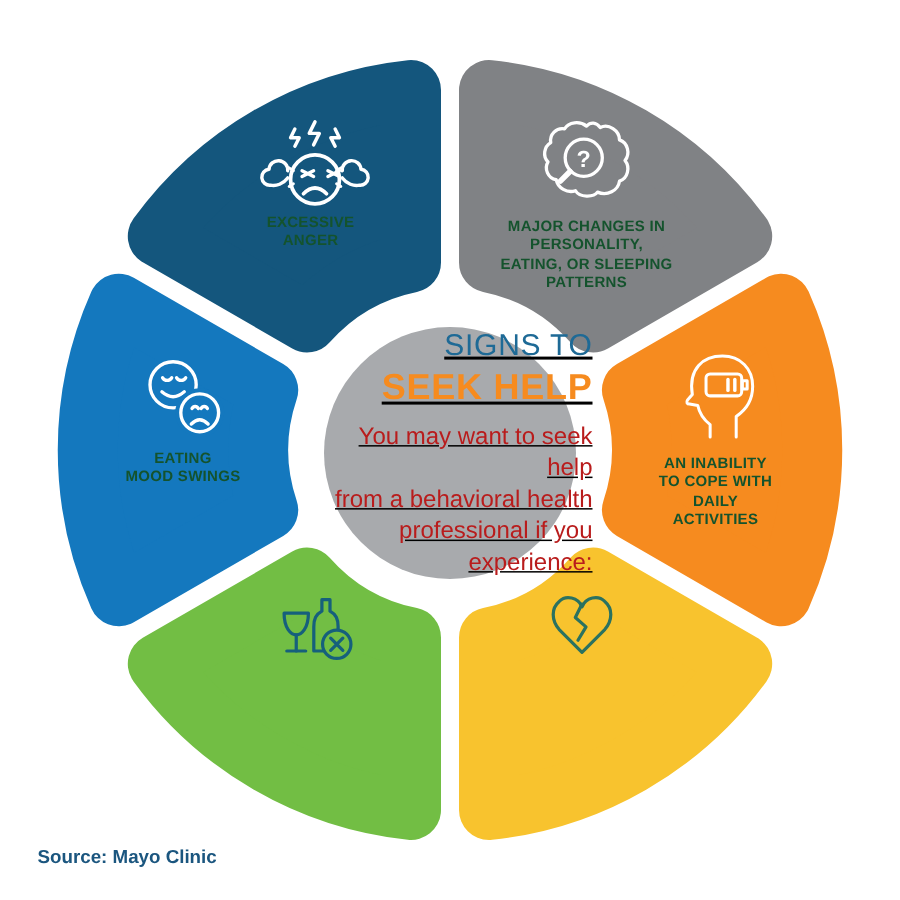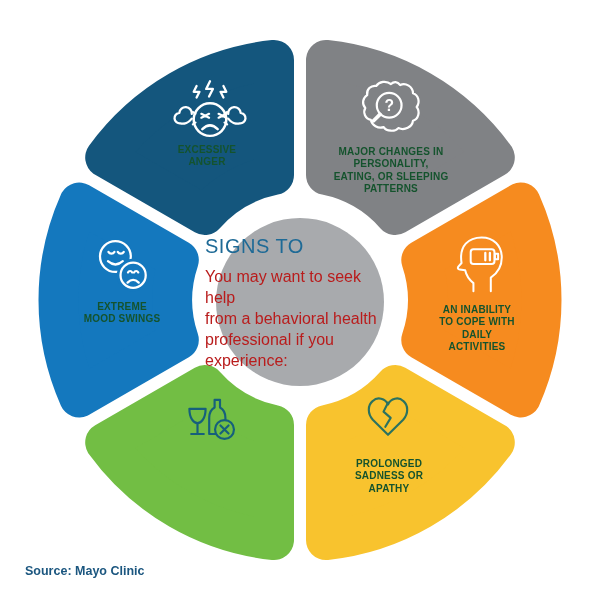--- a/index.html
+++ b/index.html
@@ -4,21 +4,21 @@
 <style>
   html,body{margin:0;padding:0;background:#ffffff;}
   body{width:600px;height:600px;overflow:hidden;
        font-family:"Liberation Sans","DejaVu Sans",sans-serif;}
   .stage{position:relative;width:600px;height:600px;background:#ffffff;}
   .wheel-svg{position:absolute;left:0;top:0;}
   .overlay{position:absolute;transform:translate(-50%,-50%);text-align:center;}
   .seg-label{color:#14532d;font-weight:bold;font-size:10px;line-height:1.24;
              letter-spacing:.2px;white-space:pre-line;}
   .center-block{position:absolute;left:300px;top:303px;transform:translate(-50%,-50%);
-                width:190px;text-align:left;}
+                width:190px;text-align:right;text-decoration:underline;}
   .center-title{color:#1E6A96;font-size:20px;font-weight:500;letter-spacing:.5px;}
   .center-subtitle{color:#F68B1F;font-size:24px;font-weight:800;letter-spacing:.5px;
                    margin-top:2px;}
   .center-desc{color:#b91c1c;font-size:16px;line-height:1.32;margin-top:8px;
                white-space:pre-line;}
   .icon-box{position:absolute;transform:translate(-50%,-50%);line-height:0;}
   .icon-box svg{fill:none;stroke:currentColor;stroke-width:2.4;
                 stroke-linecap:round;stroke-linejoin:round;}
   .magnifier-q{fill:currentColor;stroke:none;font-size:17px;font-weight:bold;
                font-family:"Liberation Sans","DejaVu Sans",sans-serif;}
@@ -109,28 +109,26 @@
   <div class="overlay seg-label" style="left:207px;top:156px;width:150px;">EXCESSIVE
 ANGER</div>
   <div class="overlay seg-label" style="left:477px;top:329px;width:140px;">AN INABILITY
 TO COPE WITH
 DAILY
 ACTIVITIES</div>
   <div class="overlay seg-label" style="left:391px;top:171px;width:175px;">MAJOR CHANGES IN
 PERSONALITY,
 EATING, OR SLEEPING
 PATTERNS</div>
-  <div class="overlay seg-label" style="left:389px;top:477px;width:140px;">PROLONGED
-SADNESS OR
-APATHY</div>
-  <div class="overlay seg-label" style="left:122px;top:313px;width:150px;">EXTREME
+  <div class="overlay seg-label" style="left:122px;top:313px;width:150px;">EATING
 MOOD SWINGS</div>
 
   <div class="center-block">
     <div class="center-title">SIGNS TO</div>
+    <div class="center-subtitle">SEEK HELP</div>
     <div class="center-desc">You may want to seek help
 from a behavioral health
 professional if you
 experience:</div>
   </div>
 
   <div class="source">Source: Mayo Clinic</div>
 </div>
 
 </body></html>

